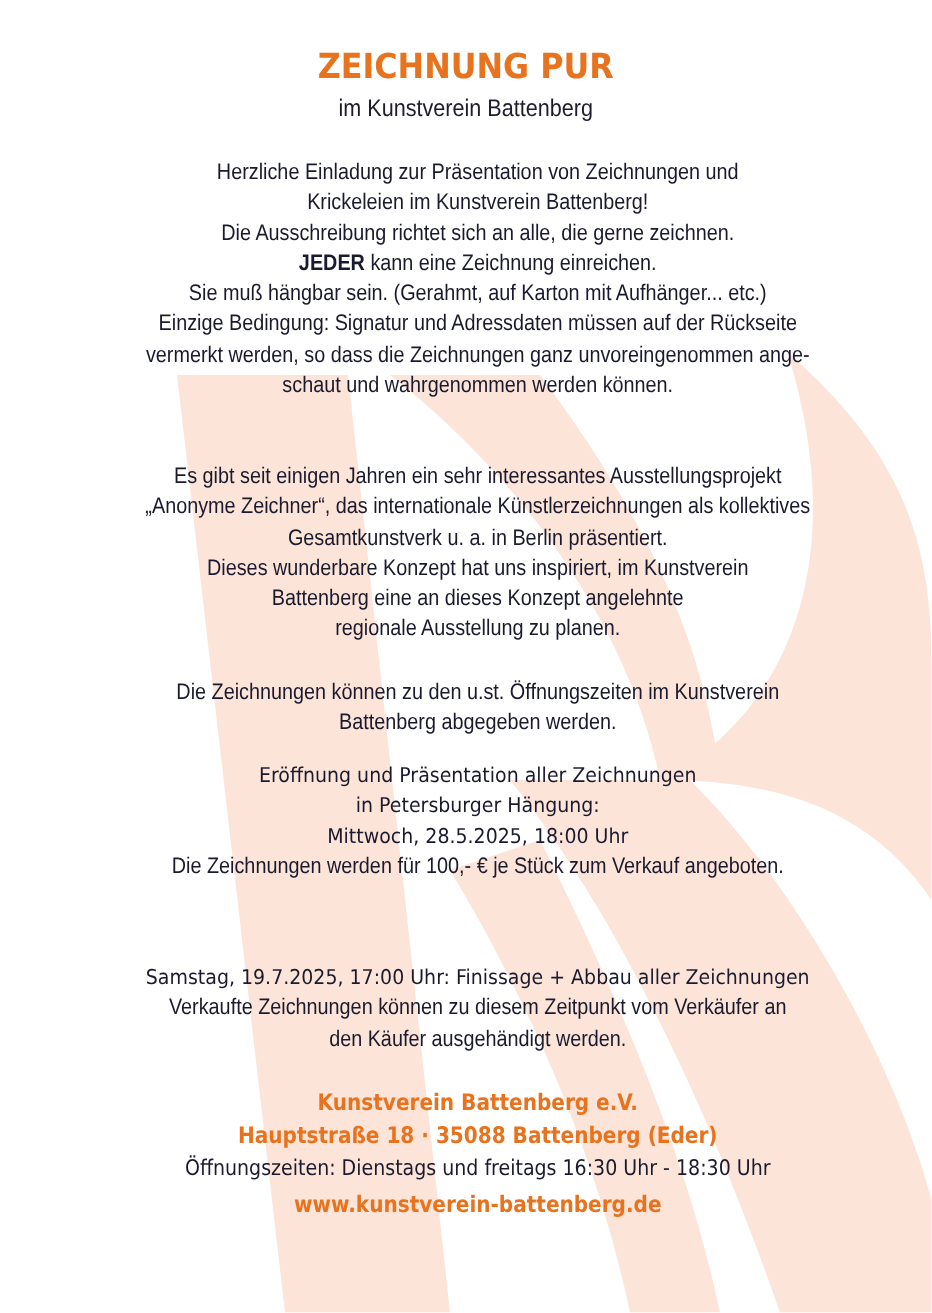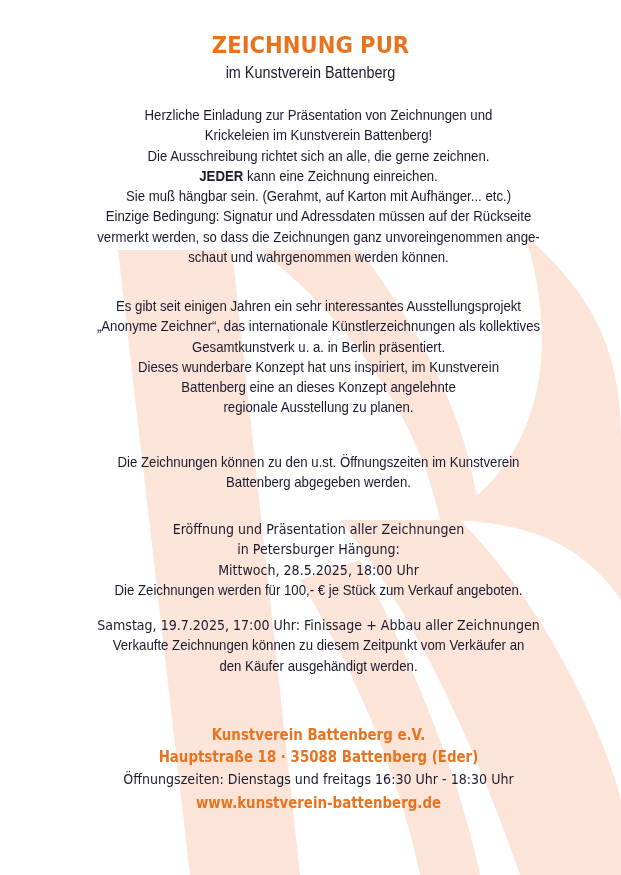--- a/index.html
+++ b/index.html
@@ -50,42 +50,42 @@
     <p>Herzliche Einladung zur Präsentation von Zeichnungen und</p>
     <p>Krickeleien im Kunstverein Battenberg!</p>
     <p>Die Ausschreibung richtet sich an alle, die gerne zeichnen.</p>
     <p><span class="bold">JEDER</span><span> kann eine Zeichnung einreichen.</span></p>
     <p>Sie muß hängbar sein. (Gerahmt, auf Karton mit Aufhänger... etc.)</p>
     <p>Einzige Bedingung: Signatur und Adressdaten müssen auf der Rückseite</p>
     <p>vermerkt werden, so dass die Zeichnungen ganz unvoreingenommen ange-</p>
     <p>schaut und wahrgenommen werden können.</p>
   </div>
 
-  <div class="block" style="top:296px">
+  <div class="block" style="top:308px">
     <p>Es gibt seit einigen Jahren ein sehr interessantes Ausstellungsprojekt</p>
     <p>„Anonyme Zeichner“, das internationale Künstlerzeichnungen als kollektives</p>
     <p>Gesamtkunstverk u. a. in Berlin präsentiert.</p>
     <p>Dieses wunderbare Konzept hat uns inspiriert, im Kunstverein</p>
     <p>Battenberg eine an dieses Konzept angelehnte</p>
     <p>regionale Ausstellung zu planen.</p>
   </div>
 
   <div class="block" style="top:452px">
     <p>Die Zeichnungen können zu den u.st. Öffnungszeiten im Kunstverein</p>
     <p>Battenberg abgegeben werden.</p>
   </div>
 
-  <div class="block" style="top:519px">
+  <div class="block" style="top:507px">
     <p class="semi">Eröffnung und Präsentation aller Zeichnungen</p>
     <p class="semi">in Petersburger Hängung:</p>
     <p class="semi">Mittwoch, 28.5.2025, 18:00 Uhr</p>
     <p>Die Zeichnungen werden für 100,- € je Stück zum Verkauf angeboten.</p>
   </div>
 
-  <div class="block" style="top:615px">
+  <div class="block" style="top:642px">
     <p class="semi">Samstag, 19.7.2025, 17:00 Uhr: Finissage + Abbau aller Zeichnungen</p>
     <p>Verkaufte Zeichnungen können zu diesem Zeitpunkt vom Verkäufer an</p>
     <p>den Käufer ausgehändigt werden.</p>
   </div>
 
   <div class="block contact" style="top:724px; line-height:22px;">
     <p class="orange">Kunstverein Battenberg e.V.</p>
     <p class="orange">Hauptstraße 18 · 35088 Battenberg (Eder)</p>
     <p class="hours">Öffnungszeiten: Dienstags und freitags 16:30 Uhr - 18:30 Uhr</p>
     <p class="orange" style="margin-top:2px">www.kunstverein-battenberg.de</p>

